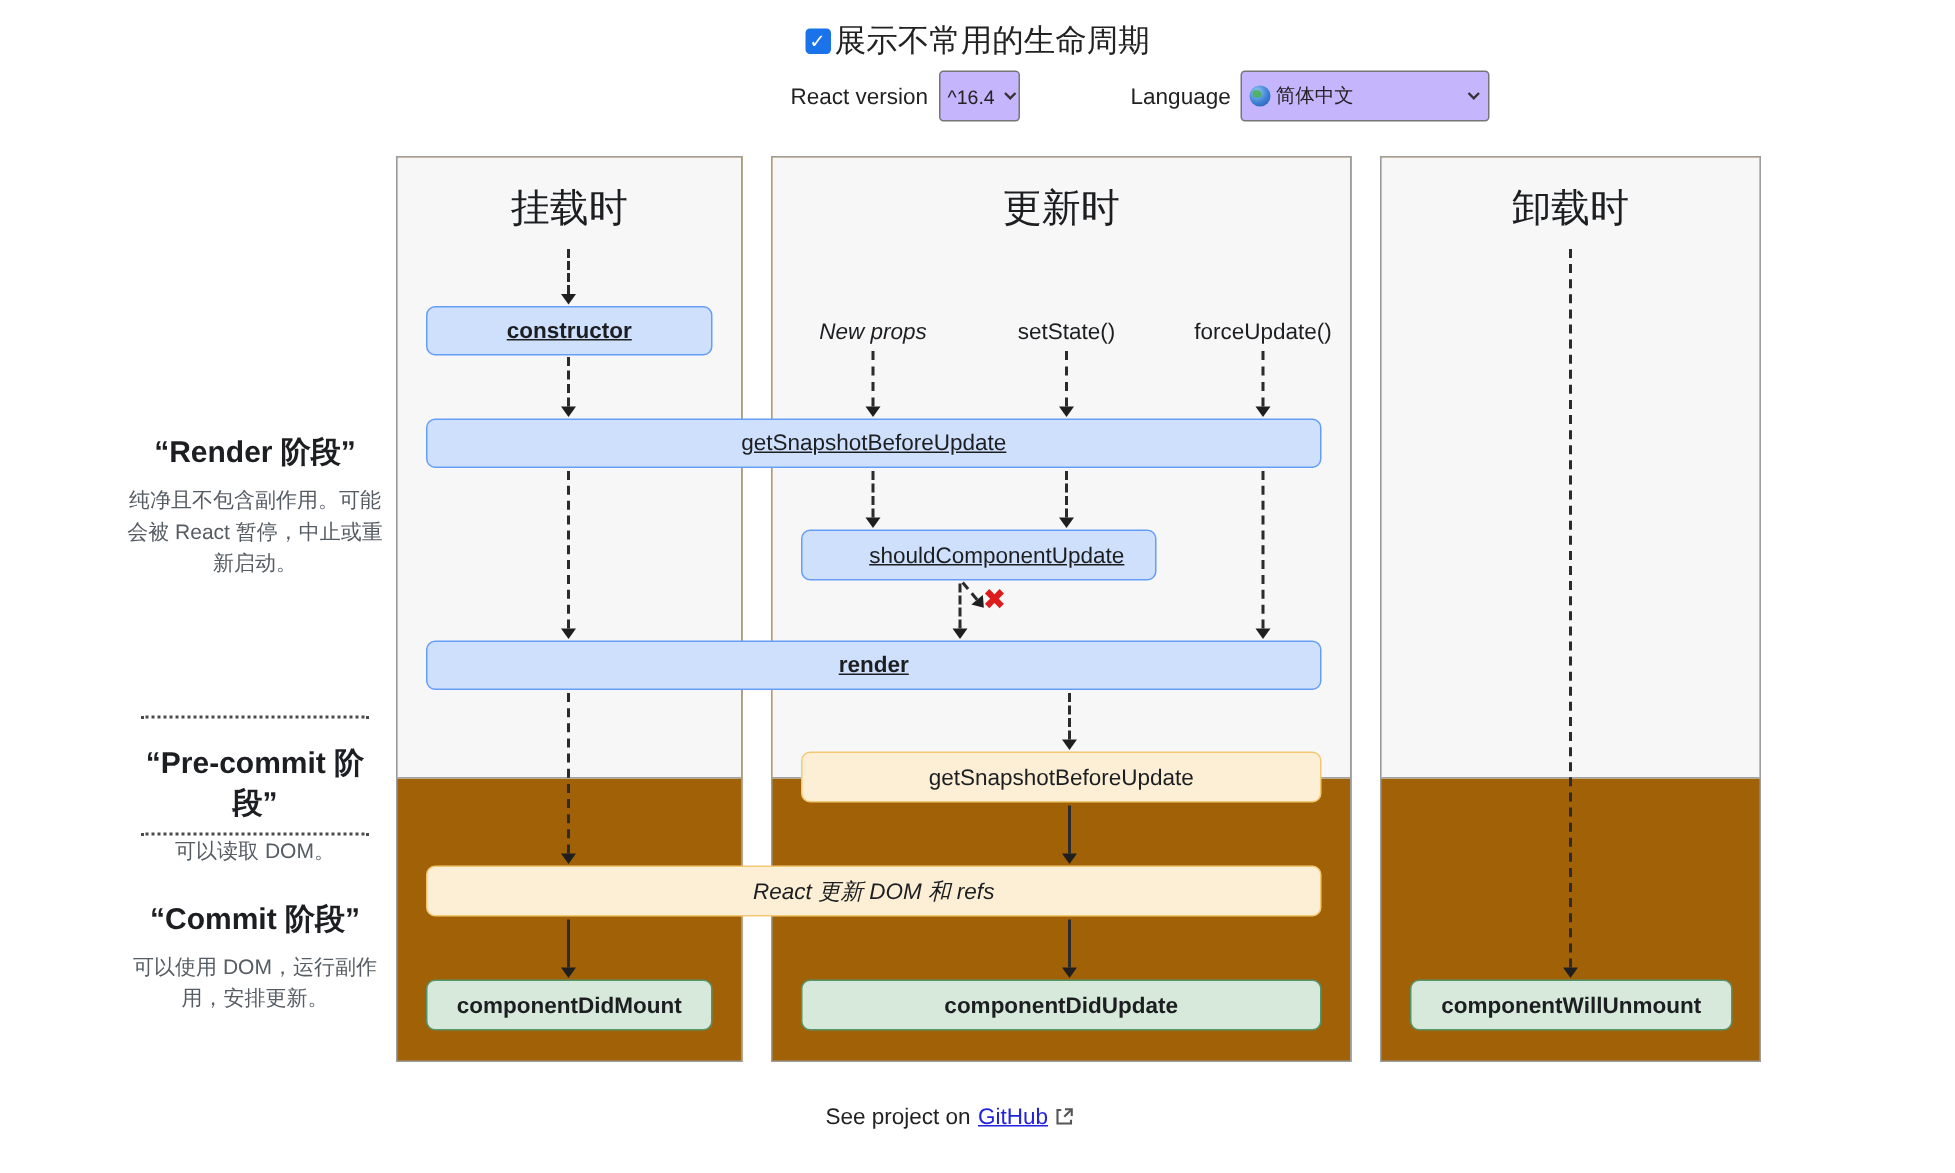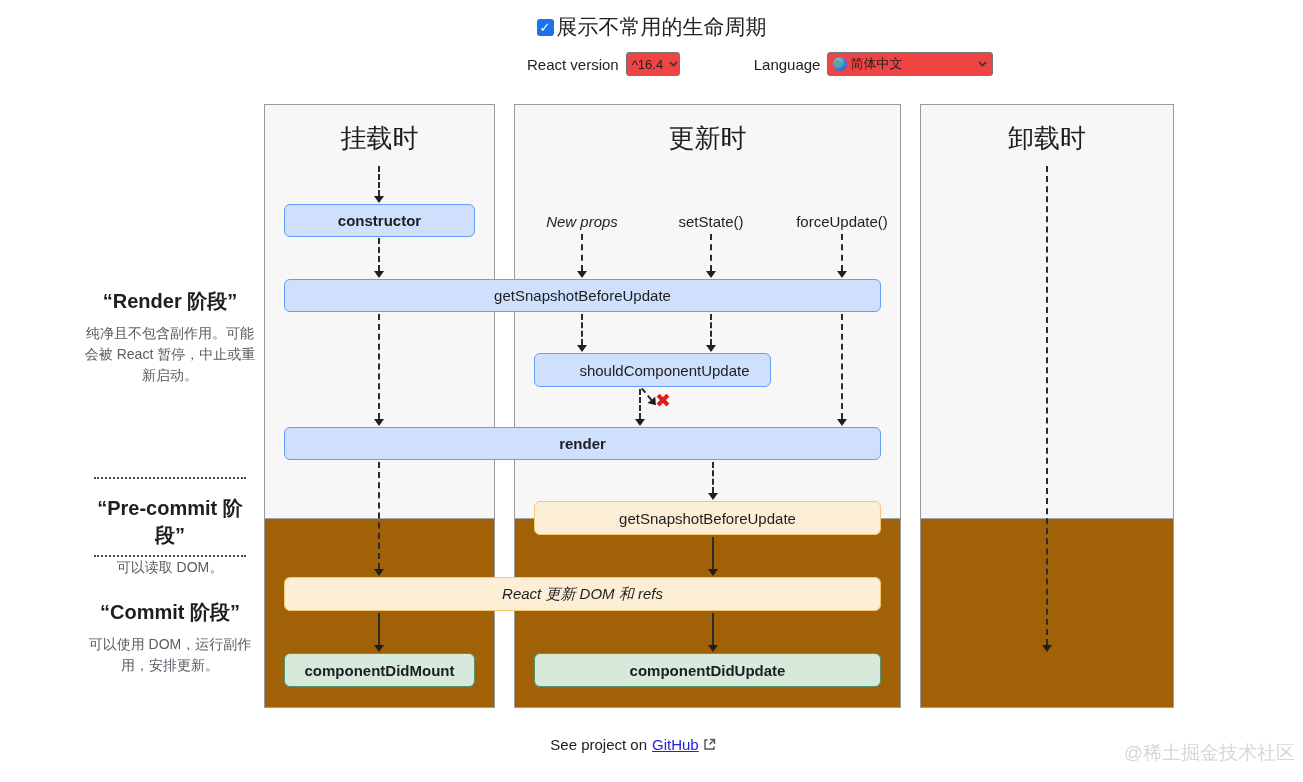--- a/index.html
+++ b/index.html
@@ -6,37 +6,37 @@
   body{font-family:"Liberation Sans","DejaVu Sans",sans-serif;color:#1c1e21;}
   #stage{position:relative;width:1303px;height:782px;background:#fff;overflow:hidden;}
 
   
   .title-row{position:absolute;top:13px;left:0;right:0;display:flex;justify-content:center;align-items:center;}
   .checkbox{width:17px;height:17px;border-radius:3px;background:#1a73e8;display:inline-flex;align-items:center;justify-content:center;margin-right:3px;cursor:pointer;}
   .checkbox .tick{color:#fff;font-size:13px;font-weight:bold;line-height:1;}
   .page-title{font-size:21px;color:#222;}
   .controls-row{position:absolute;top:52px;left:527px;height:24px;display:flex;align-items:center;font-size:15px;color:#222;}
   .ctrl-label{margin-right:7px;}
-  .select{display:flex;align-items:center;justify-content:space-between;height:24px;border:1px solid #767676;border-radius:3px;background:#ef4444;font-size:13px;padding:0 5px;box-sizing:border-box;cursor:pointer;}
+  .select{display:flex;align-items:center;justify-content:space-between;height:34px;border:1px solid #767676;border-radius:3px;background:#c4b5fd;font-size:13px;padding:0 5px;box-sizing:border-box;cursor:pointer;}
   .select .chev{margin-left:6px;display:inline-flex;}
   .sel-version{width:54px;}
   .sel-language{width:166px;margin-left:0;}
   .lang-gap{width:74px;}
   .globe{width:14px;height:14px;border-radius:50%;background:radial-gradient(circle at 35% 30%,#8ecbf0 0%,#3f7fd6 55%,#1d55a8 100%);display:inline-block;margin-right:3px;position:relative;flex:none;}
   .globe::after{content:"";position:absolute;left:2px;top:3px;width:6px;height:5px;border-radius:50% 60% 40% 50%;background:#4caf50;opacity:.85;}
   .sel-language .sel-text{flex:1;text-align:left;white-space:nowrap;overflow:hidden;}
 
   
   .col{position:absolute;top:104px;height:604px;border:1px solid #9c9c9c;box-sizing:border-box;background:#a16207;}
   .col-gray{position:absolute;top:0;left:0;right:0;height:413px;background:#f7f7f7;border-bottom:1px solid #a3a3a3;}
   .col-title{position:absolute;top:16px;left:0;right:0;text-align:center;font-size:26px;color:#1c1e21;}
 
   
   .node{position:absolute;box-sizing:border-box;display:flex;align-items:center;justify-content:center;font-size:15px;border-radius:6px;z-index:5;white-space:nowrap;cursor:pointer;}
-  .node.blue{background:#cfe0fd;border:1px solid #669df6;}
+  .node.blue{background:#cfe0fd;border:1px solid #669df6;text-decoration:underline;}
   .node.orange{background:#fcefd5;border:1px solid #f3c873;}
   .node.green{background:#d6e9db;border:1px solid #55946b;}
   .node.bold{font-weight:bold;}
   .node.italic{font-style:italic;}
 
   .trigger{position:absolute;top:213px;transform:translateX(-50%);font-size:15px;color:#1c1e21;z-index:4;white-space:nowrap;}
   .trigger.italic{font-style:italic;}
 
   
   .arr{position:absolute;width:0;z-index:3;}
@@ -164,20 +164,21 @@
     </div>
 
   <div class="node blue bold" style="left:284px;top:204px;width:191px;height:33px;">constructor</div>
   <div class="node blue" style="left:284px;top:279px;width:597px;height:33px;">getSnapshotBeforeUpdate</div>
   <div class="node blue" style="left:534px;top:353px;width:237px;height:34px;padding-left:24px;">shouldComponentUpdate</div>
   <div class="node blue bold" style="left:284px;top:427px;width:597px;height:33px;">render</div>
   <div class="node orange" style="left:534px;top:501px;width:347px;height:34px;">getSnapshotBeforeUpdate</div>
   <div class="node orange italic" style="left:284px;top:577px;width:597px;height:34px;">React 更新 DOM 和 refs</div>
   <div class="node green bold" style="left:284px;top:653px;width:191px;height:34px;">componentDidMount</div>
   <div class="node green bold" style="left:534px;top:653px;width:347px;height:34px;">componentDidUpdate</div>
+  <div class="node green bold" style="left:940px;top:653px;width:215px;height:34px;">componentWillUnmount</div>
 
   <div class="phase" style="top:288px;">
     <h3>“Render 阶段”</h3>
     <p>纯净且不包含副作用。可能会被 React 暂停，中止或重新启动。</p>
   </div>
   <div class="dotted-sep" style="top:477px;"></div>
   <div class="phase" style="top:495px;">
     <h3>“Pre-commit 阶段”</h3>
     <p>可以读取 DOM。</p>
   </div>
@@ -192,15 +193,14 @@
     <a>GitHub</a>
     <span class="ext-icon">
       <svg width="13" height="13" viewBox="0 0 13 13">
           <path d="M4.5 2H2v9h9V8.5" fill="none" stroke="#555" stroke-width="1.4"></path>
           <path d="M7 1.5h4.5V6" fill="none" stroke="#555" stroke-width="1.4"></path>
           <path d="M11.2 1.8L6.5 6.5" fill="none" stroke="#555" stroke-width="1.4"></path>
         </svg>
     </span>
   </div>
 
-  <div class="watermark">@稀土掘金技术社区</div>
 
 </div>
 
 </body></html>

